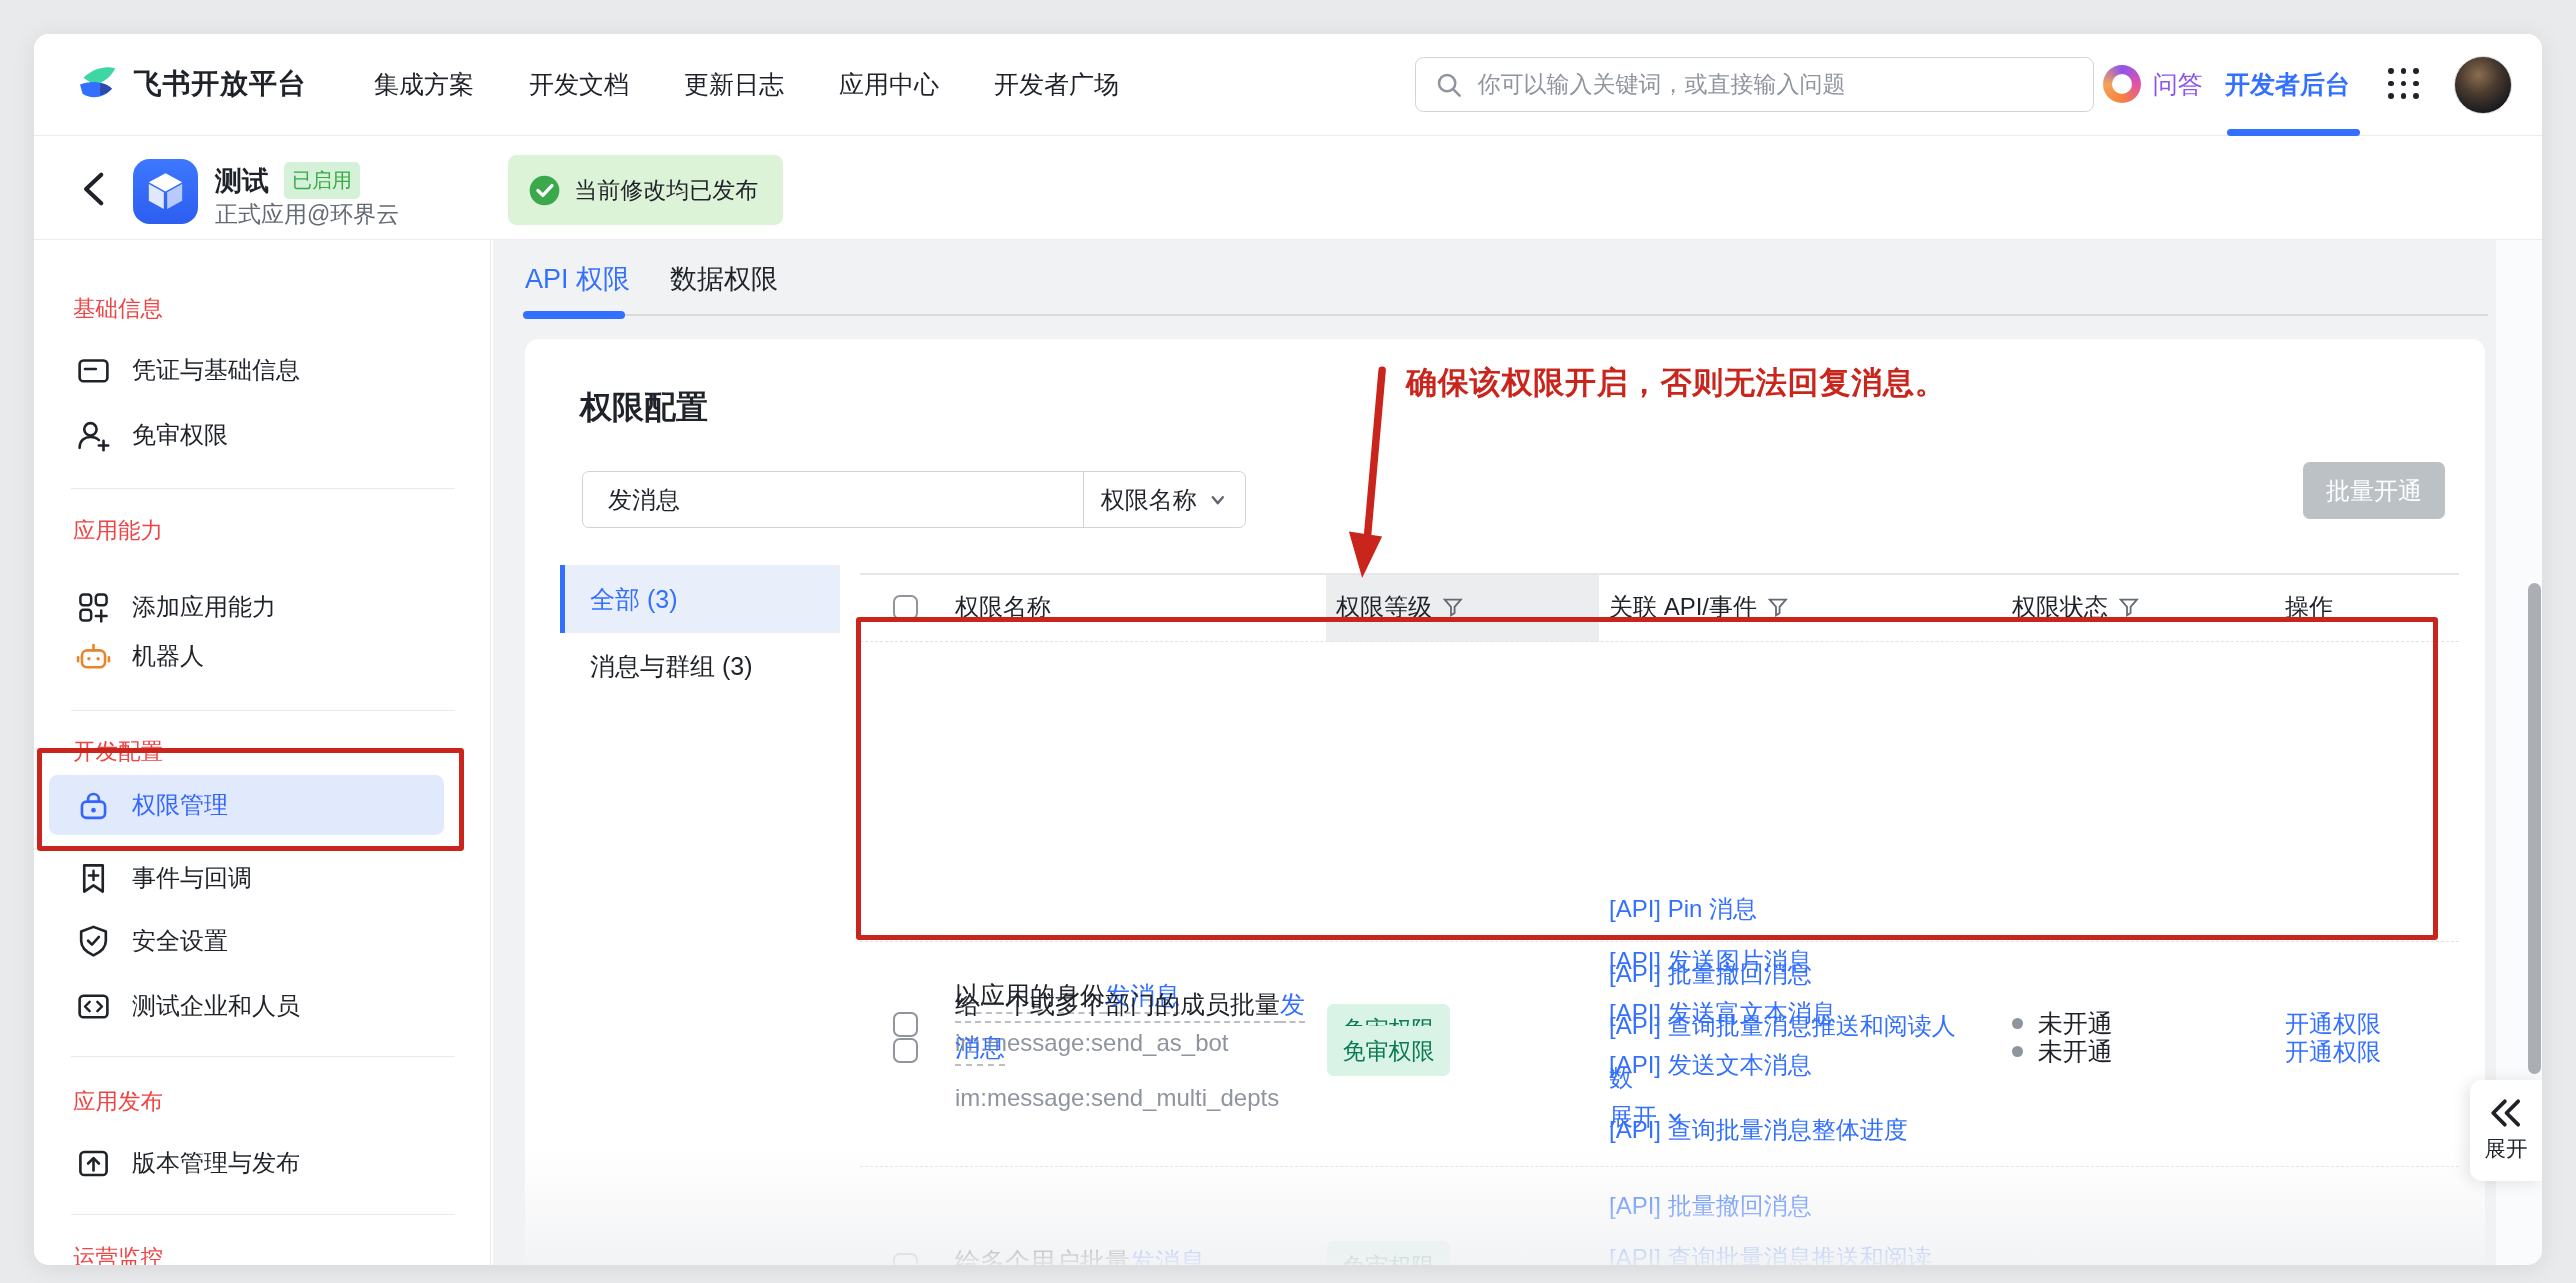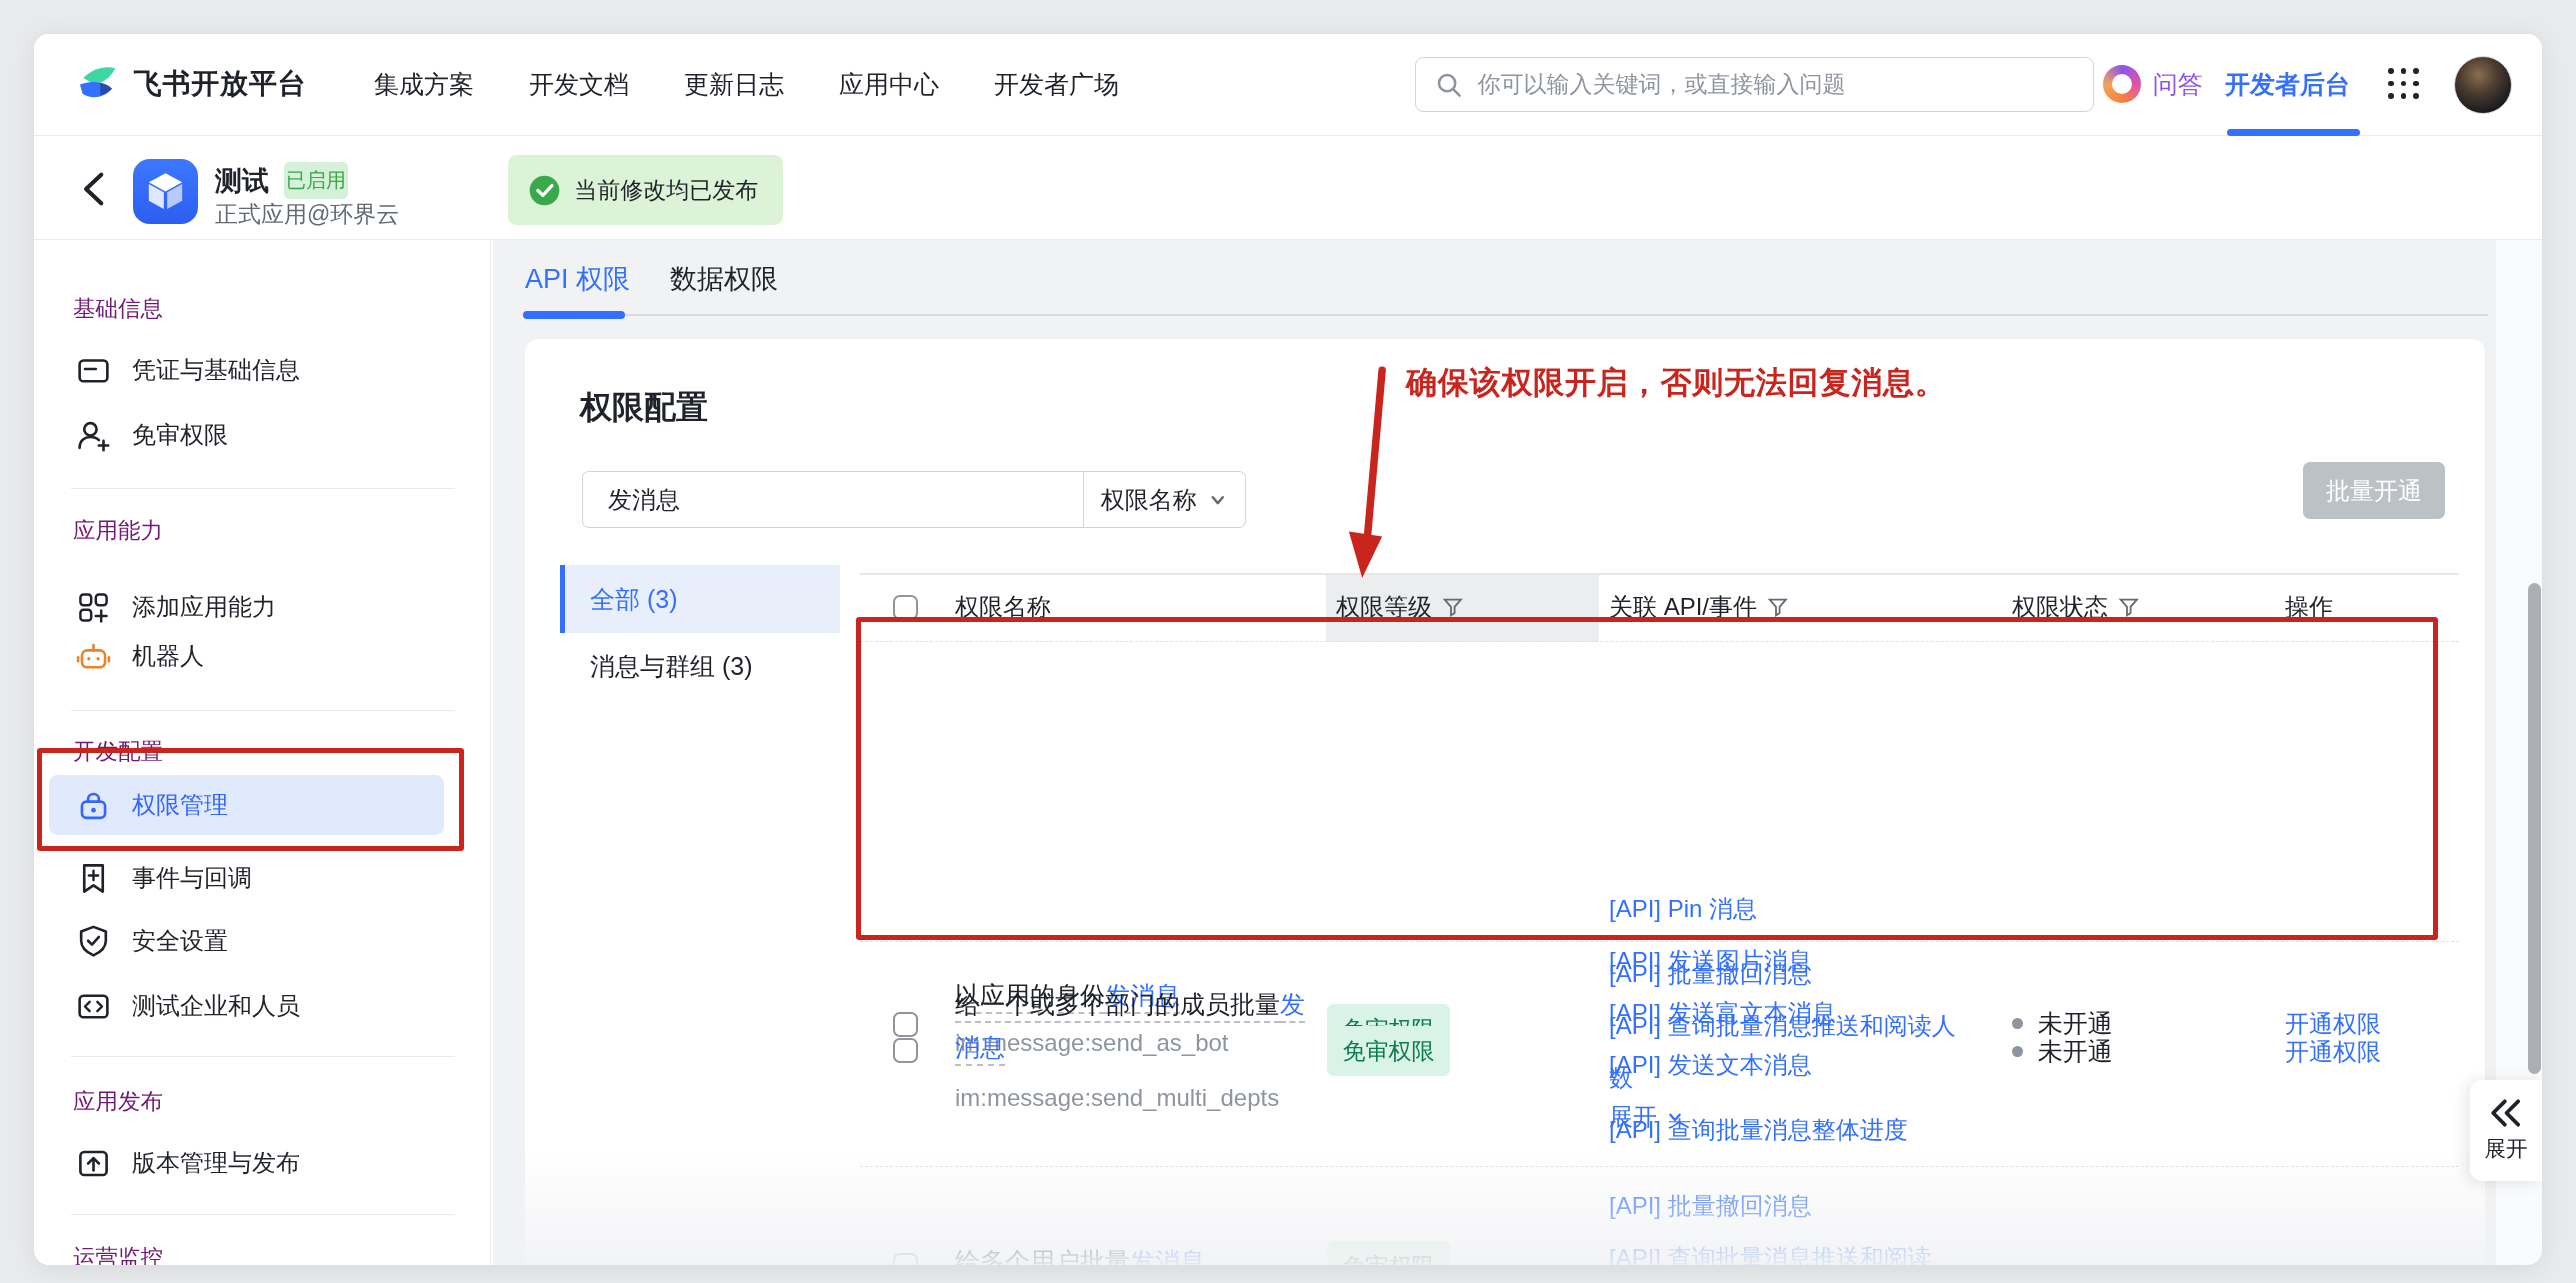--- a/index.html
+++ b/index.html
@@ -27,28 +27,28 @@
   .nav-active-bar { position:absolute; left:2193px; top:95px; width:133px; height:6.7px; border-radius:4.2px; background:#3370ff; }
   .grid-icon { position:absolute; left:2354px; top:34px; width:33px; height:33px; display:grid; grid-template-columns:repeat(3,5px); grid-template-rows:repeat(3,5px); gap:7.5px; }
   .grid-icon span { width:5.8px; height:5.8px; border-radius:50%; background:#1f2329; }
   .avatar { position:absolute; left:2420px; top:21.6px; width:58px; height:58px; border-radius:50%; background:radial-gradient(circle at 42% 32%, #8a6d4e 0%, #4a3b30 38%, #17181d 78%); border:0.8px solid #d8d8d8; }
   
   .appheader { position:absolute; left:0; top:102px; width:2508px; height:104px; background:#fff; border-bottom:1.7px solid #ececee; }
   .back-btn { position:absolute; left:42px; top:32px; width:37px; height:42px; cursor:pointer; }
   .app-icon { position:absolute; left:99px; top:22.5px; width:65px; height:65px; border-radius:16.7px; background:linear-gradient(180deg,#3d77ff,#2c5ef0); }
   .app-title-row { position:absolute; left:181px; top:26px; display:flex; align-items:center; gap:15px; }
   .app-name { font-size:27px; font-weight:bold; }
-  .enabled-badge { background:#d5f2d8; color:#3ba84c; font-size:20px; border-radius:5px; padding:5px 2px; }
+  .enabled-badge { background:#d5f2d8; color:#3ba84c; font-size:20px; border-radius:5px; padding:5px 8px; }
   .app-sub { position:absolute; left:181px; top:63px; font-size:23px; color:#646a73; }
   .banner { position:absolute; left:474px; top:19px; height:70px; background:#dcf3d7; border-radius:8.3px; display:flex; align-items:center; gap:13.3px; padding:0 25px 0 20px; }
   .banner-text { font-size:23px; color:#1f2329; }
   
   .bodyrow { position:absolute; left:0; top:206px; width:2508px; height:1026px; }
   .sidebar { position:absolute; left:0; top:0; width:457px; height:1026px; background:#fff; border-right:1.7px solid #e8e9eb; }
-  .side-label { position:absolute; left:39px; font-size:22.5px; color:#701a75; }
+  .side-label { position:absolute; left:39px; font-size:22.5px; color:#ef4444; }
   .side-item { position:absolute; left:15px; width:395px; height:60px; border-radius:8.3px; display:flex; align-items:center; gap:20px; padding-left:26px; cursor:pointer; }
   .side-item .lbl { font-size:24px; color:#1f2329; white-space:nowrap; }
   .side-item.active { background:#e1e9fd; }
   .side-item.active .lbl { color:#3366ff; font-weight:500; }
   .side-div { position:absolute; left:37px; width:384px; height:0; border-top:1.7px solid #e8e9eb; }
   .annot-box { position:absolute; border:5.8px solid #c9251d; border-radius:3.3px; z-index:30; pointer-events:none; }
   
   .main { position:absolute; left:459px; top:0; width:2049px; height:1026px; background:#f1f2f4; }
   .gutter { position:absolute; left:2003px; top:0; width:46px; height:1026px; background:#fafbfc; }
   .scroll-thumb { position:absolute; left:2035px; top:343px; width:12.5px; height:491px; background:#abaeb3; border-radius:6.7px; }

